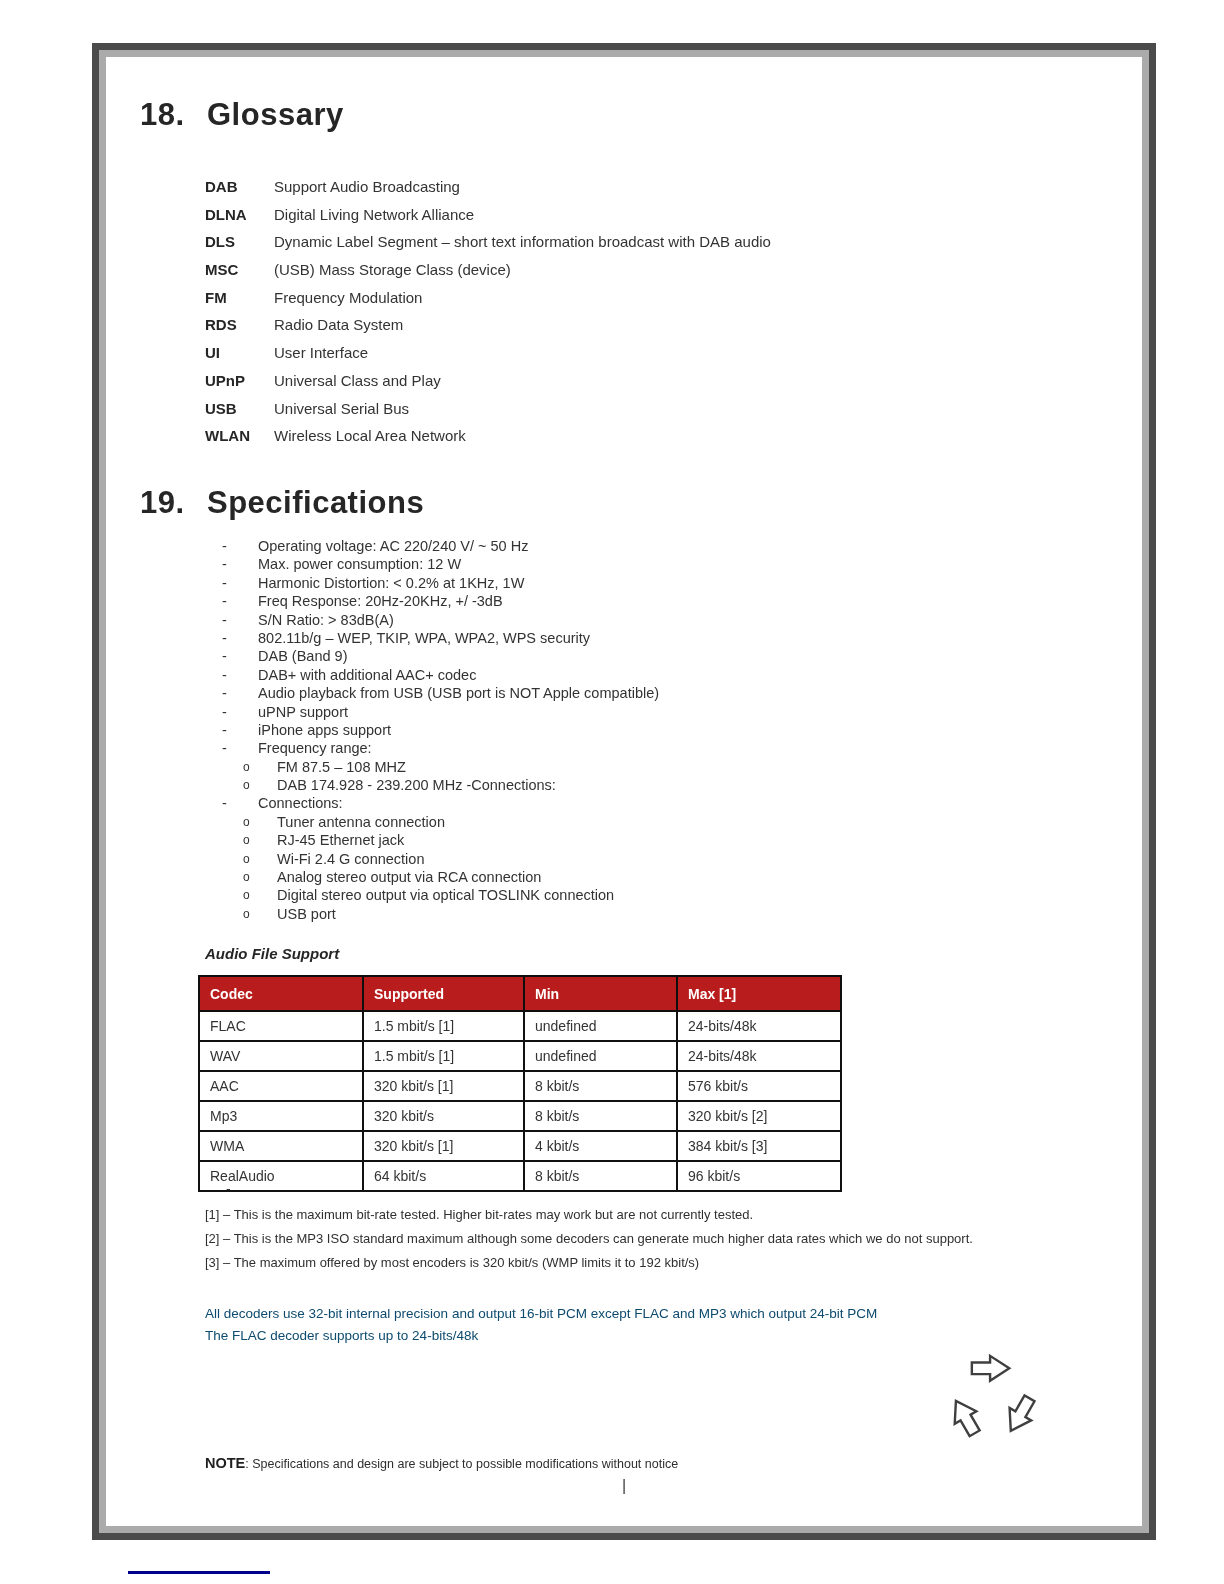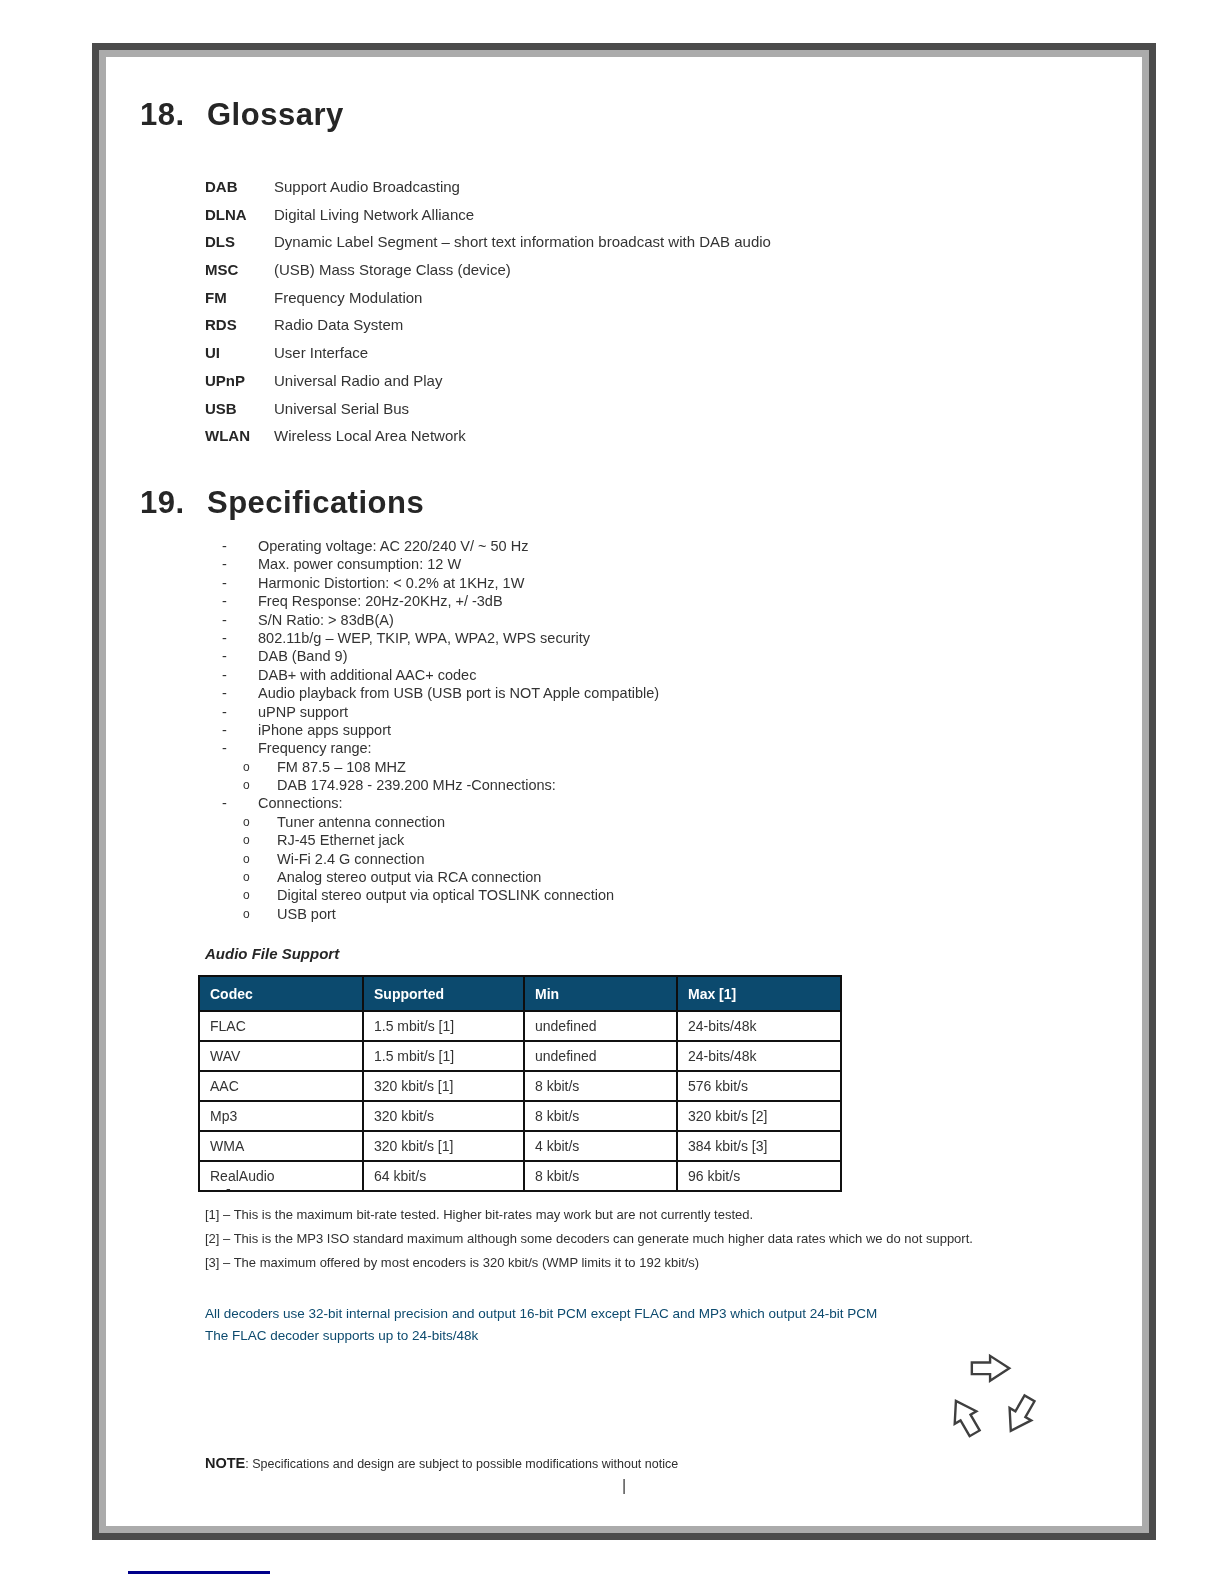--- a/index.html
+++ b/index.html
@@ -39,21 +39,21 @@
 
   #audio-heading{position:absolute;left:99px;top:888px;font-size:15px;font-weight:bold;color:#262626;font-style:italic;}
 
   #codec-table{
     position:absolute;left:92px;top:918px;width:642px;
     border-collapse:collapse;table-layout:fixed;font-size:14px;
   }
   #codec-table col.c1{width:164px;} #codec-table col.c2{width:161px;}
   #codec-table col.c3{width:153px;} #codec-table col.c4{width:164px;}
   #codec-table th{
-    background:#0c4a6e;color:#ffffff;text-align:left;font-weight:bold;
+    background:#b91c1c;color:#ffffff;text-align:left;font-weight:bold;
     height:33px;padding:0 0 0 10px;border:2px solid #0e0e0e;
   }
   #codec-table td{
     height:28px;padding:0 0 0 10px;border:2px solid #111111;color:#333333;background:#ffffff;
   }
 
   #stray-dash{position:absolute;left:120px;top:1124px;font-size:14px;color:#333;}
 
   #footnotes{position:absolute;left:99px;top:1146px;width:880px;}
   .footnote{height:24px;line-height:24px;font-size:13px;color:#303030;white-space:nowrap;}
@@ -114,21 +114,21 @@
             <span class="g-def">Radio Data System</span>
           </div>
 
           <div class="g-row">
             <span class="g-term">UI</span>
             <span class="g-def">User Interface</span>
           </div>
 
           <div class="g-row">
             <span class="g-term">UPnP</span>
-            <span class="g-def">Universal Radio and Play</span>
+            <span class="g-def">Universal Class and Play</span>
           </div>
 
           <div class="g-row">
             <span class="g-term">USB</span>
             <span class="g-def">Universal Serial Bus</span>
           </div>
 
           <div class="g-row">
             <span class="g-term">WLAN</span>
             <span class="g-def">Wireless Local Area Network</span>

